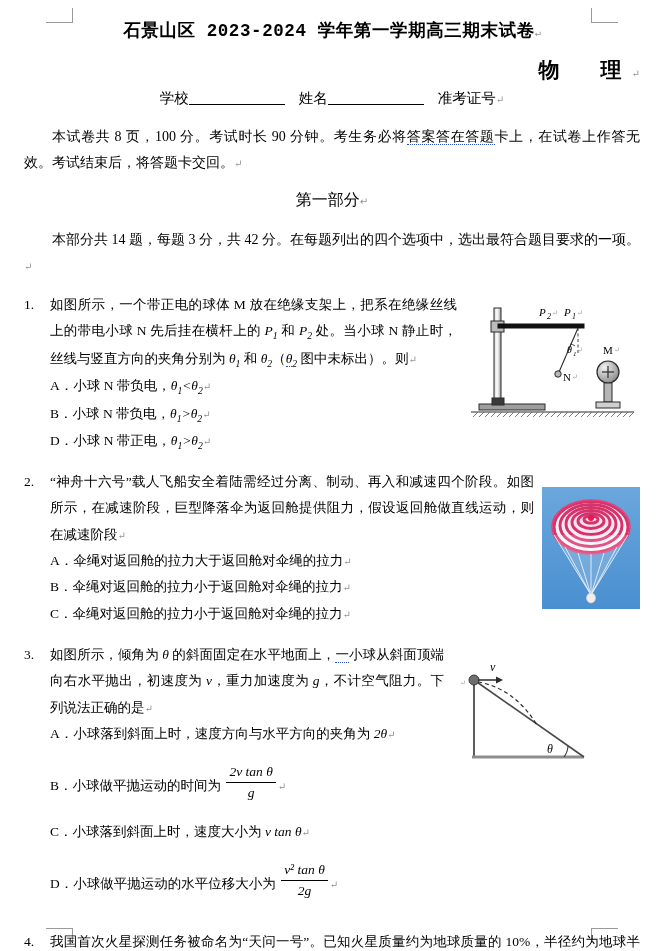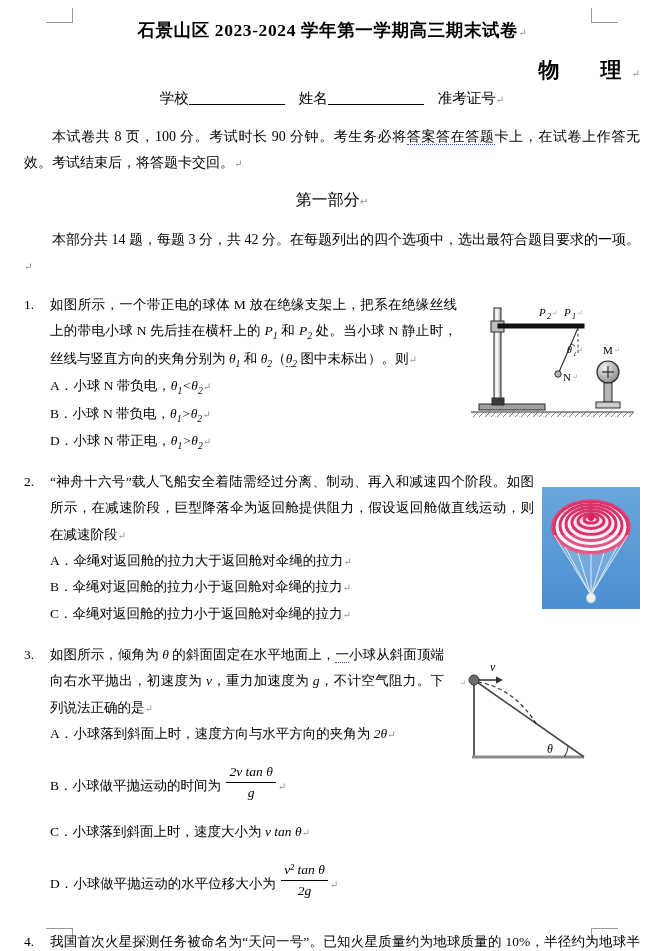--- a/index.html
+++ b/index.html
@@ -23,20 +23,21 @@
   .crop.br { bottom: 8px; right: 46px; border-width: 1.5px 0 0 1.5px; }
 
   .doc { position: absolute; left: 24px; right: 24px; top: 14px; }
 
   .title-main {
     text-align: center;
     font-weight: bold;
     font-size: 17.5px;
     letter-spacing: .6px;
     margin-top: 4px;
+    font-family: Liberation Mono, monospace;
   }
   .title-sub {
     text-align: right;
     font-weight: bold;
     font-size: 21px;
     letter-spacing: 10px;
     margin-top: 14px;
   }
   .pilcrow { color: #8f8f8f; font-size: 10px; font-weight: normal; letter-spacing: 0; }
 

